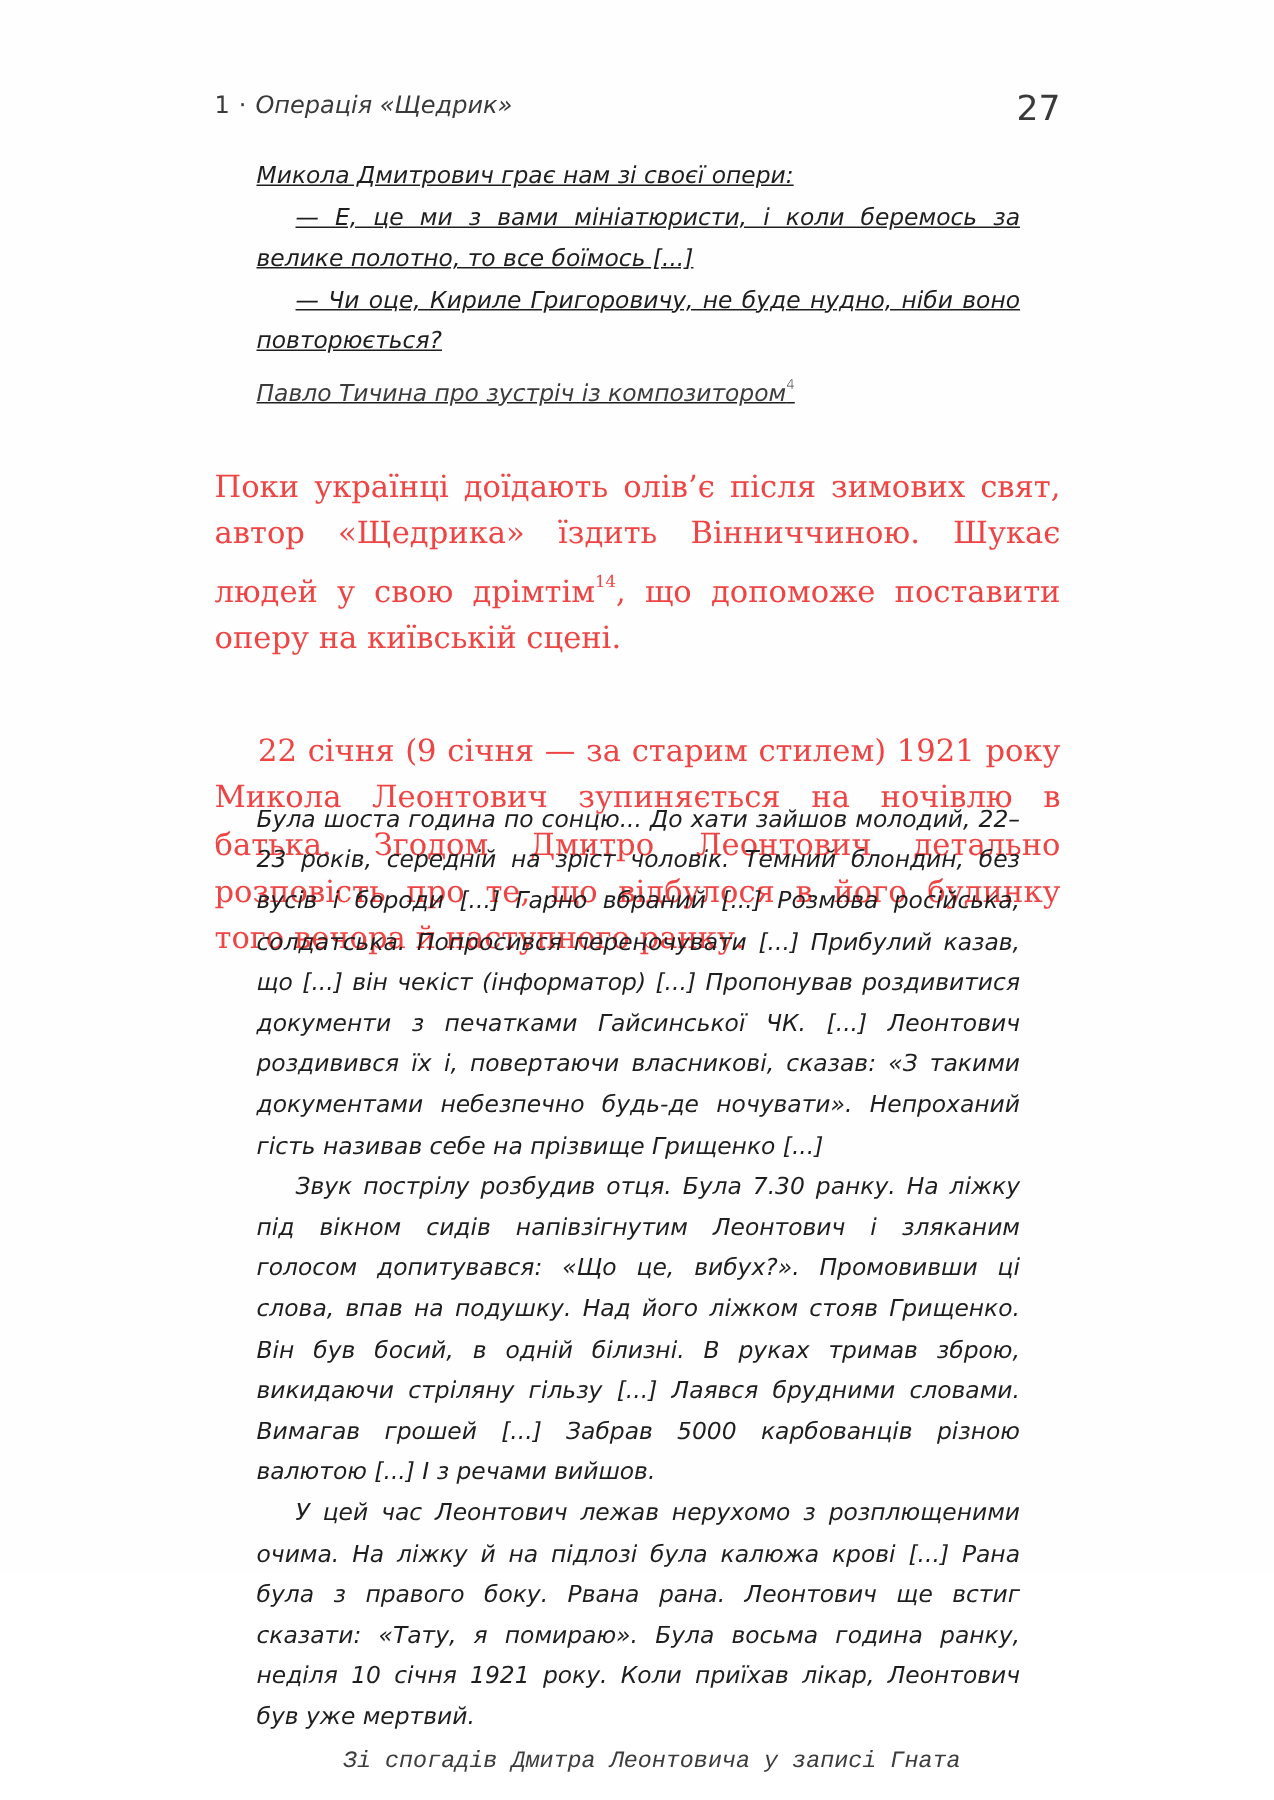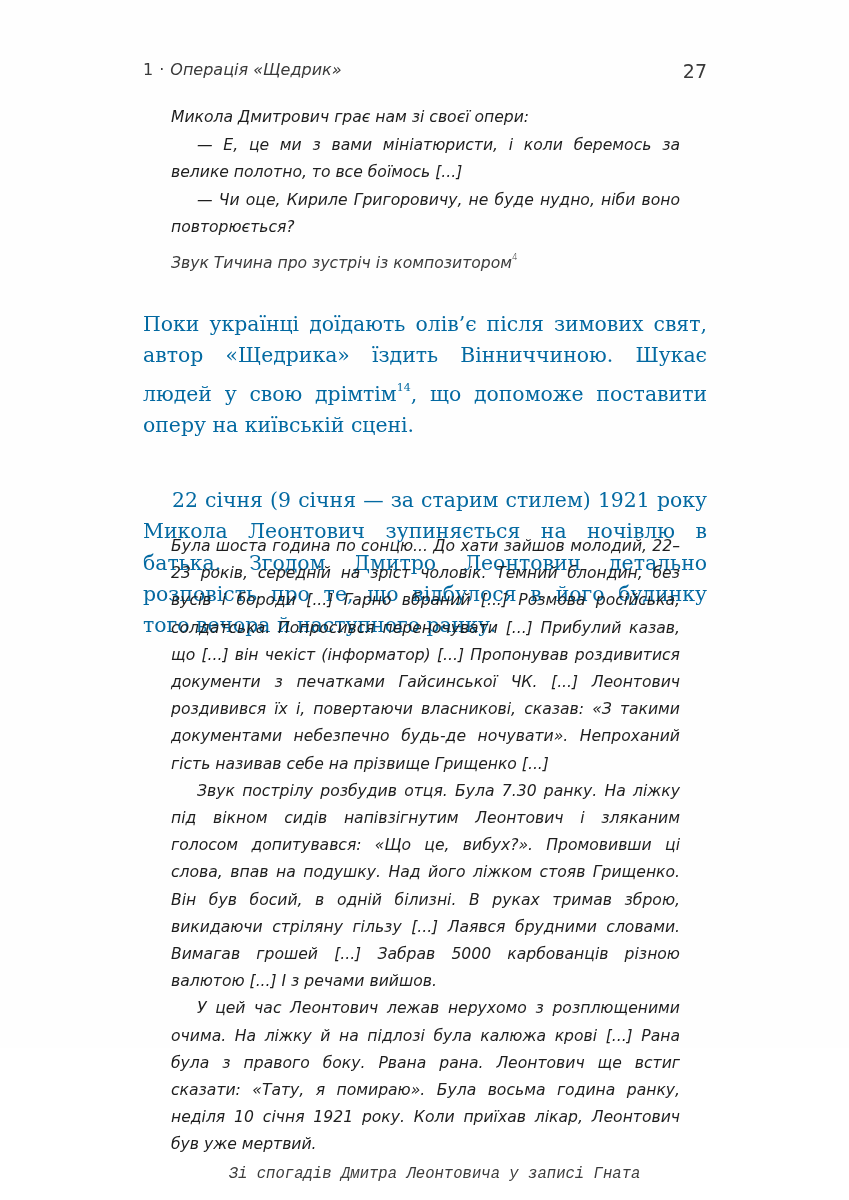--- a/index.html
+++ b/index.html
@@ -5,33 +5,33 @@
   html, body { margin: 0; padding: 0; background: #ffffff; }
   body { width: 849px; height: 1200px; position: relative; overflow: hidden; color: #1a1a1a; }
   .page { position: absolute; left: 0; top: 0; width: 849px; height: 1048px; background: #fefefe; padding-left: 44px; }
 
   .running-head { position: absolute; left: 143px; top: 60px; width: 564px; height: 24px;
     font-family: "DejaVu Sans", sans-serif; font-size: 16px; color: #3a3a3a; }
   .running-head .chapter { position: absolute; left: 0; top: 0; }
   .running-head .chapter .num { font-style: normal; }
   .running-head .chapter .sep { margin: 0 6px; }
   .running-head .chapter .title { font-style: italic; }
-  .running-head .folio { position: absolute; right: 0; top: 0; font-size: 19px; }
+  .running-head .folio { position: absolute; right: 0; top: 0; font-size: 23px; }
 
   .epigraph { position: absolute; left: 171px; top: 104px; width: 509px;
     font-family: "DejaVu Sans", sans-serif; font-style: italic; font-size: 15.6px;
-    line-height: 27.5px; color: #1e1e1e; }
+    line-height: 27.5px; color: #1e1e1e; text-decoration: underline; }
   .epigraph p { margin: 0; text-align: justify; }
   .epigraph p.indent { text-indent: 26px; }
   .attribution { margin: 0; text-align: right; font-family: "DejaVu Sans", sans-serif;
     font-style: italic; font-weight: 300; color: #3c3c3c; font-size: 15.6px; line-height: 30px; }
   .attribution sup { font-size: 9px; vertical-align: 8px; font-style: normal; }
 
   .body-text { position: absolute; left: 143px; top: 309px; width: 564px;
-    font-family: "DejaVu Serif", serif; font-size: 20.4px; line-height: 31.3px; color: #0369a1; }
+    font-family: "DejaVu Serif", serif; font-size: 20.4px; line-height: 31.3px; color: #ef4444; }
   .body-text p { margin: 0; text-align: justify; }
   .body-text p.indent { text-indent: 29px; margin-top: 44px; }
   .body-text sup { font-size: 11px; vertical-align: 10px; }
 
   .memoir { position: absolute; left: 171px; top: 533px; width: 509px;
     font-family: "DejaVu Sans", sans-serif; font-style: italic; font-size: 15.6px;
     line-height: 27.2px; color: #1e1e1e; }
   .memoir p { margin: 0; text-align: justify; }
   .memoir p.indent { text-indent: 26px; }
   .memoir .attribution { text-align: center; margin-right: -18px; line-height: 30px; font-family: Liberation Mono, monospace; }
@@ -45,21 +45,21 @@
     <span class="chapter">
       <span class="num">1</span><span class="sep">·</span><span class="title">Операція «Щедрик»</span>
     </span>
     <span class="folio">27</span>
   </div>
 
   <div class="epigraph">
     <p>Микола Дмитрович грає нам зі своєї опери:</p>
     <p class="indent">— Е, це ми з вами мініатюристи, і коли беремось за велике полотно, то все боїмось [...]</p>
     <p class="indent">— Чи оце, Кириле Григоровичу, не буде нудно, ніби воно повторюється?</p>
-    <p class="attribution"><span>Звук Тичина про зустріч із композитором</span><sup>4</sup></p>
+    <p class="attribution"><span>Павло Тичина про зустріч із композитором</span><sup>4</sup></p>
   </div>
 
   <div class="body-text">
     <p><span>Поки українці доїдають олів’є після зимових свят, автор «Щедрика» їздить Вінниччиною. Шукає людей у свою дрімтім</span><sup>14</sup><span>, що допоможе поставити оперу на київській сцені.</span></p>
     <p class="indent">22 січня (9 січня — за старим стилем) 1921 року Микола Леонтович зупиняється на ночівлю в батька. Згодом Дмитро Леонтович детально розповість про те, що відбулося в його будинку того вечора й наступного ранку.</p>
   </div>
 
   <div class="memoir">
     <p>Була шоста година по сонцю... До хати зайшов молодий, 22–23 років, середній на зріст чоловік. Темний блондин, без вусів і бороди [...] Гарно вбраний [...] Розмова російська, солдатська. Попросився переночувати [...] Прибулий казав, що [...] він чекіст (інформатор) [...] Пропонував роздивитися документи з печатками Гайсинської ЧК. [...] Леонтович роздивився їх і, повертаючи власникові, сказав: «З такими документами небезпечно будь-де ночувати». Непроханий гість називав себе на прізвище Грищенко [...]</p>
     <p class="indent">Звук пострілу розбудив отця. Була 7.30 ранку. На ліжку під вікном сидів напівзігнутим Леонтович і зляканим голосом допитувався: «Що це, вибух?». Промовивши ці слова, впав на подушку. Над його ліжком стояв Грищенко. Він був босий, в одній білизні. В руках тримав зброю, викидаючи стріляну гільзу [...] Лаявся брудними словами. Вимагав грошей [...] Забрав 5000 карбованців різною валютою [...] І з речами вийшов.</p>

